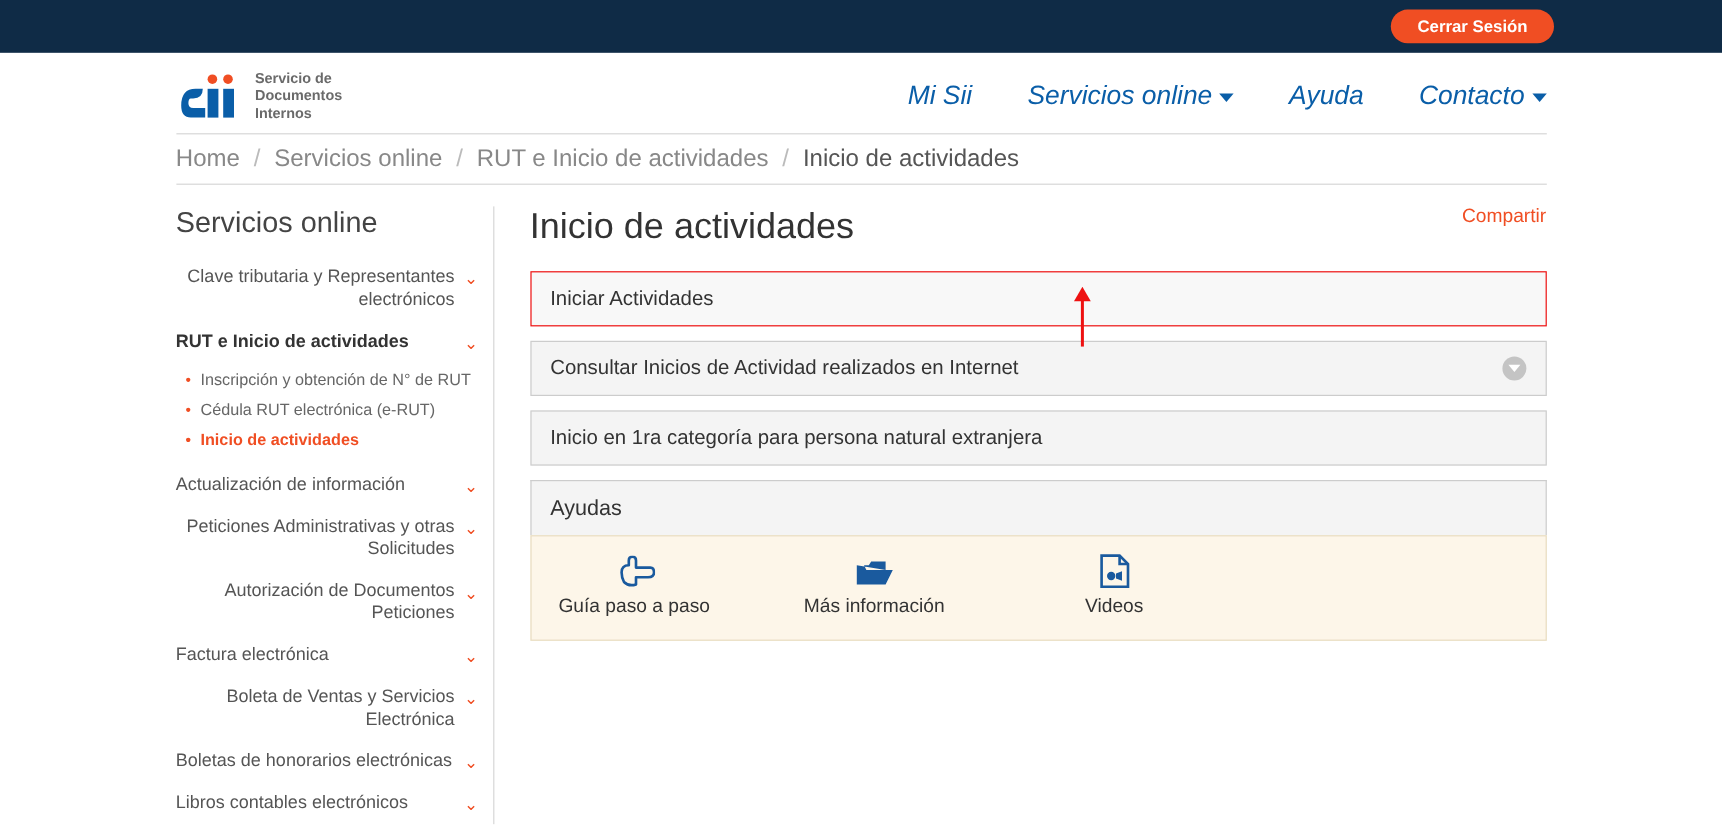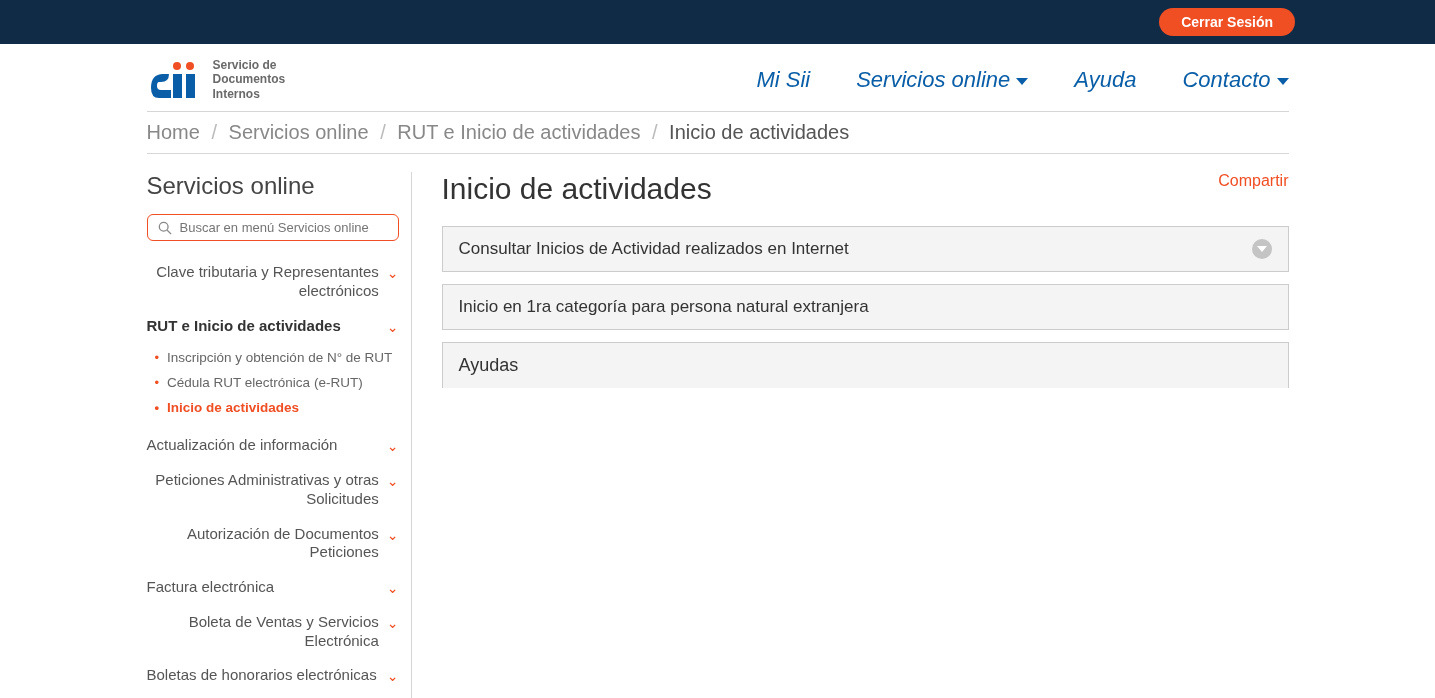--- a/index.html
+++ b/index.html
@@ -88,27 +88,20 @@
     <span class="crumb">Servicios online</span>
     <span class="sep">/</span>
     <span class="crumb">RUT e Inicio de actividades</span>
     <span class="sep">/</span>
     <span class="crumb-last">Inicio de actividades</span>
   </div>
 
   <div class="main">
     <aside class="sidebar">
       <h2>Servicios online</h2>
-      <div class="search-box">
-        <svg width="14" height="14" viewBox="0 0 16 16">
-            <circle cx="6.5" cy="6.5" r="5" stroke="#888" stroke-width="1.5" fill="none"></circle>
-            <line x1="10.5" y1="10.5" x2="15" y2="15" stroke="#888" stroke-width="1.5"></line>
-          </svg>
-        <input type="text" placeholder="Buscar en menú Servicios online" style="">
-      </div>
 
       <div class="menu-group">
         <span class="label">Clave tributaria y Representantes electrónicos</span>
         <span class="chev">⌄</span>
       </div>
 
       <div class="menu-group active">
         <span class="label">RUT e Inicio de actividades</span>
         <span class="chev">⌄</span>
       </div>
@@ -152,26 +145,56 @@
         <span class="label">Libros contables electrónicos</span>
         <span class="chev">⌄</span>
       </div>
 
     </aside>
 
     <section class="content">
       <a class="share">Compartir</a>
       <h1>Inicio de actividades</h1>
 
+      <div class="panel highlight">
+        <span>Iniciar Actividades</span>
+        <svg class="red-arrow" width="18" height="50" viewBox="0 0 18 50">
+          <line x1="9" y1="50" x2="9" y2="8" stroke="#e11" stroke-width="2.5"></line>
+          <polygon points="9,0 2,12 16,12" fill="#e11"></polygon>
+        </svg>
+      </div>
 
       <div class="panel">
         <span>Consultar Inicios de Actividad realizados en Internet</span>
         <span class="chev-gray"></span>
       </div>
 
       <div class="panel">
         <span>Inicio en 1ra categoría para persona natural extranjera</span>
       </div>
 
       <div class="ayudas-head">Ayudas</div>
+      <div class="ayudas-body">
+        <div class="ayuda-item">
+          <svg class="icon" width="34" height="28" viewBox="0 0 34 28">
+            <path d="M6 14 Q6 8 12 8 L12 4 Q12 1 15 1 Q18 1 18 4 L18 10 L30 10 Q33 10 33 14 Q33 18 28 18 L18 18 L18 24 Q12 26 8 22 Q6 18 6 14 Z" fill="none" stroke="#1a5a9e" stroke-width="2.2" stroke-linejoin="round"></path>
+          </svg>
+          <span class="txt">Guía paso a paso</span>
+        </div>
+        <div class="ayuda-item">
+          <svg class="icon" width="34" height="26" viewBox="0 0 34 26">
+            <path d="M2 6 L2 22 L26 22 L32 10 L10 10 L8 6 Z M2 6 L12 6 L14 3 L26 3 L26 10" fill="#1a5a9e"></path>
+          </svg>
+          <span class="txt">Más información</span>
+        </div>
+        <div class="ayuda-item">
+          <svg class="icon" width="28" height="30" viewBox="0 0 28 30">
+            <path d="M3 2 L18 2 L25 9 L25 28 L3 28 Z" fill="none" stroke="#1a5a9e" stroke-width="2.2"></path>
+            <path d="M18 2 L18 9 L25 9" fill="none" stroke="#1a5a9e" stroke-width="2.2"></path>
+            <circle cx="11" cy="19" r="3.5" fill="#1a5a9e"></circle>
+            <path d="M15 17 L20 15 L20 23 L15 21 Z" fill="#1a5a9e"></path>
+          </svg>
+          <span class="txt">Videos</span>
+        </div>
+      </div>
     </section>
   </div>
 </div>
 
 </body></html>

